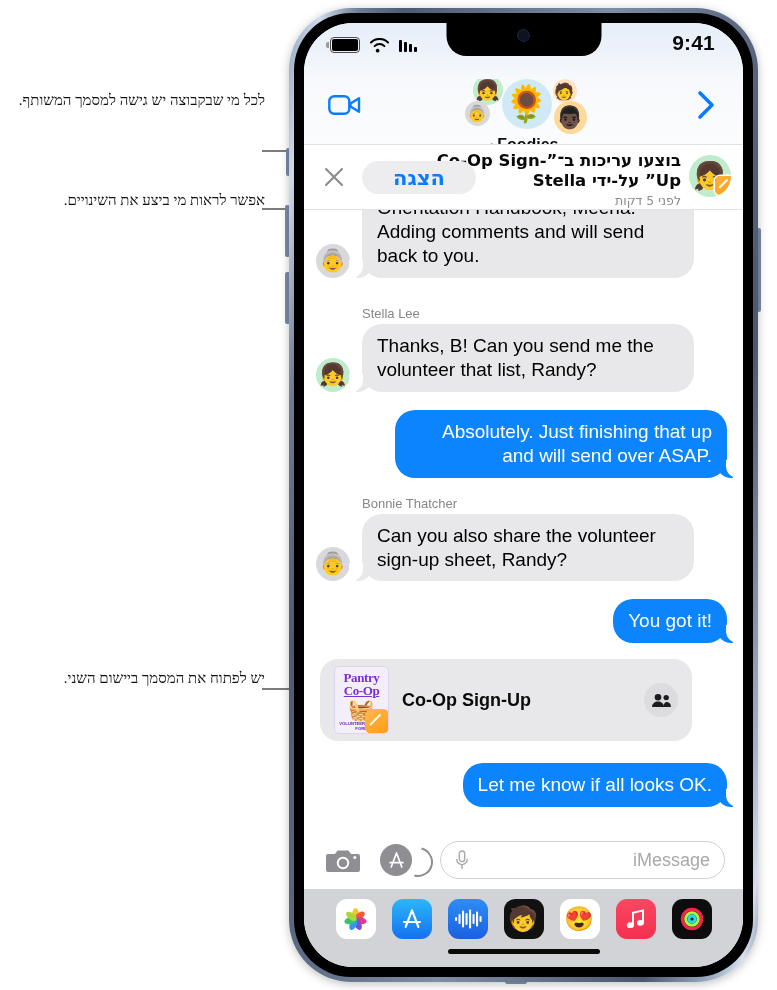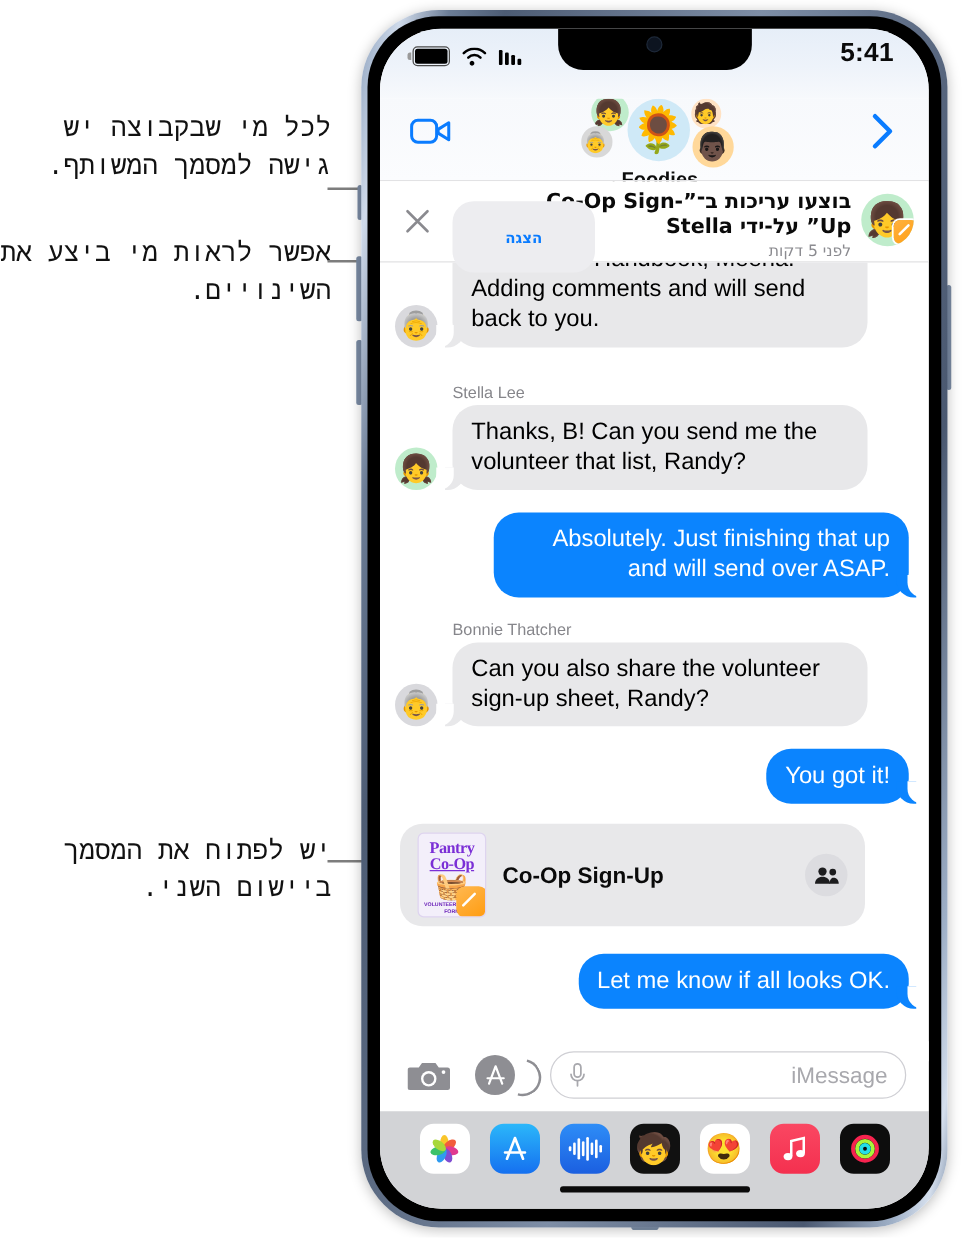--- a/index.html
+++ b/index.html
@@ -10,23 +10,23 @@
     overflow:hidden;
     position:relative;
   }
 
   
   .annot{
     position:absolute;
     direction:rtl;
     text-align:right;
     color:#111111;
-    font-size:21px;
+    font-size:15px;
     line-height:1.42;
-    font-family:Liberation Mono, monospace;
+    font-family:Liberation Serif, serif;
   }
   .leader{
     position:absolute;
     height:2px;
     background:#7d7d7d;
   }
 
   
   .phone{
     position:absolute;
@@ -135,23 +135,23 @@
     content:"";position:absolute;left:4px;top:11px;width:12px;height:2px;background:#fff;
     transform:rotate(-45deg);transform-origin:left center;border-radius:1px;
   }
   .banner-txt{
     position:absolute;right:62px;top:6px;width:262px;text-align:right;
     direction:rtl;font-family:"DejaVu Sans",sans-serif;
   }
   .banner-title{font-size:16.5px;font-weight:700;color:#0a0a0a;line-height:1.22;}
   .banner-time{font-size:12.5px;color:#8b8b90;margin-top:2px;}
   .banner-view{
-    position:absolute;left:58px;top:16px;height:33px;min-width:78px;padding:12px 18px;
+    position:absolute;left:58px;top:16px;height:33px;min-width:78px;padding:0 18px;
     border-radius:17px;background:#ededf0;border:none;
-    color:#0a7cff;font-size:12px;font-weight:700;
+    color:#0a7cff;font-size:21px;font-weight:700;
     display:flex;align-items:center;justify-content:center;
     font-family:"DejaVu Sans",sans-serif;cursor:pointer;
   }
   .banner-close{
     position:absolute;left:18px;top:20px;width:24px;height:24px;cursor:pointer;
   }
 
   
   .thread{
     position:absolute;left:0;top:187px;right:0;bottom:118px;
@@ -298,21 +298,21 @@
             <path d="M5.6 8.1a7 7 0 0 1 9.8 0" stroke="#000" stroke-width="2" fill="none" stroke-linecap="round"></path>
             <path d="M2 4.5a12 12 0 0 1 17 0" stroke="#000" stroke-width="2" fill="none" stroke-linecap="round"></path>
           </svg>
           <svg width="22" height="15" viewBox="0 0 22 15">
             <rect x="0" y="2" width="3" height="12" rx="1" fill="#000"></rect>
             <rect x="5" y="4" width="3" height="10" rx="1" fill="#000"></rect>
             <rect x="10" y="6" width="3" height="8" rx="1" fill="#000"></rect>
             <rect x="15" y="9" width="3" height="5" rx="1" fill="#000"></rect>
           </svg>
         </div>
-        <div class="sb-time">5:41</div>
+        <div class="sb-time">9:41</div>
       </div>
       <div class="notch">
         <div class="notch-cam"></div>
       </div>
 
       <div class="header">
         <svg class="vid-icon" viewBox="0 0 34 24">
           <rect x="1.3" y="3.2" width="20" height="17.6" rx="5" fill="none" stroke="#0a7cff" stroke-width="2.4"></rect>
           <path d="M22.5 10.5 L31 5.2 V18.8 L22.5 13.5 Z" fill="none" stroke="#0a7cff" stroke-width="2.4" stroke-linejoin="round"></path>
         </svg>

